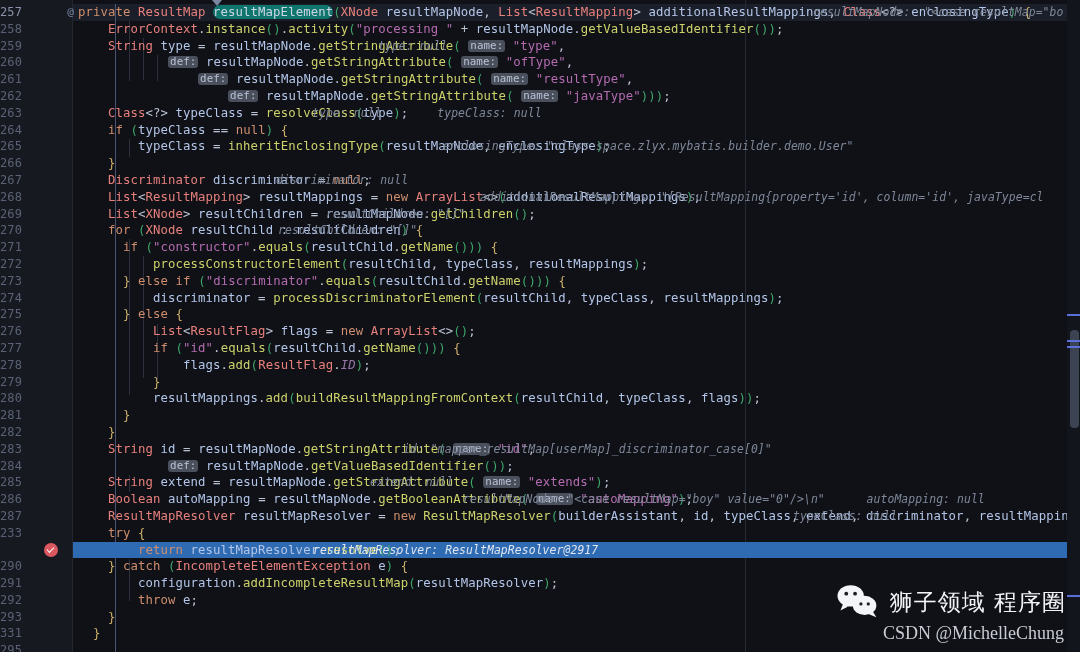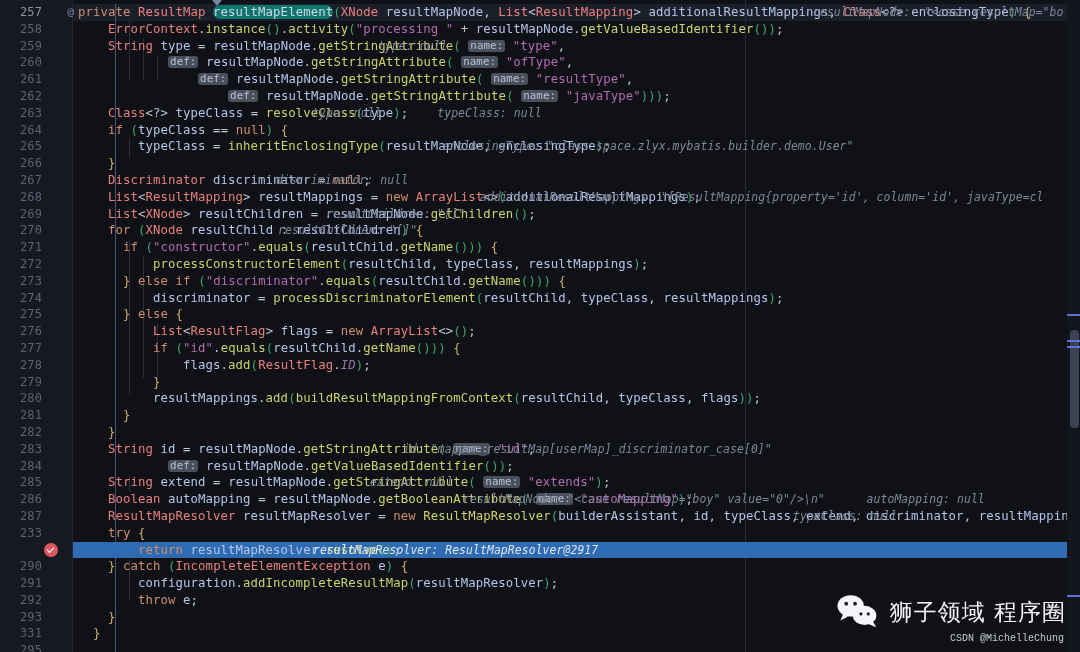--- a/index.html
+++ b/index.html
@@ -47,21 +47,21 @@
   }
   .lines {
     position: absolute;
     left: 0; top: 4px;
     width: 1080px;
   }
   .lnum {
     position: absolute;
     left: 0; top: 0;
     width: 62px;
-    text-align: center;
+    text-align: left;
     color: #5a6275;
     font-size: 12px;
     z-index: 4;
   }
   .lnum.cur { color: #8a93a8; }
   .code {
     position: absolute;
     left: 78px; top: 0;
     white-space: pre;
   }
@@ -199,23 +199,23 @@
     gap: 10px;
   }
   .wm-title {
     font-family: "DejaVu Sans", "Liberation Sans", sans-serif;
     color: #f2f3f6;
     font-size: 23px;
     letter-spacing: 1px;
     font-weight: 400;
   }
   .wm-sub {
-    font-family: Liberation Mono, monospace;
+    font-family: Liberation Serif, serif;
     color: #c9ccd4;
-    font-size: 10px;
+    font-size: 18px;
     margin-top: 5px;
     margin-right: 2px;
   }
   .wechat-logo { width: 44px; height: 34px; display: block; }
 </style>
 </head>
 <body>
 
 <div id="editor">
 

